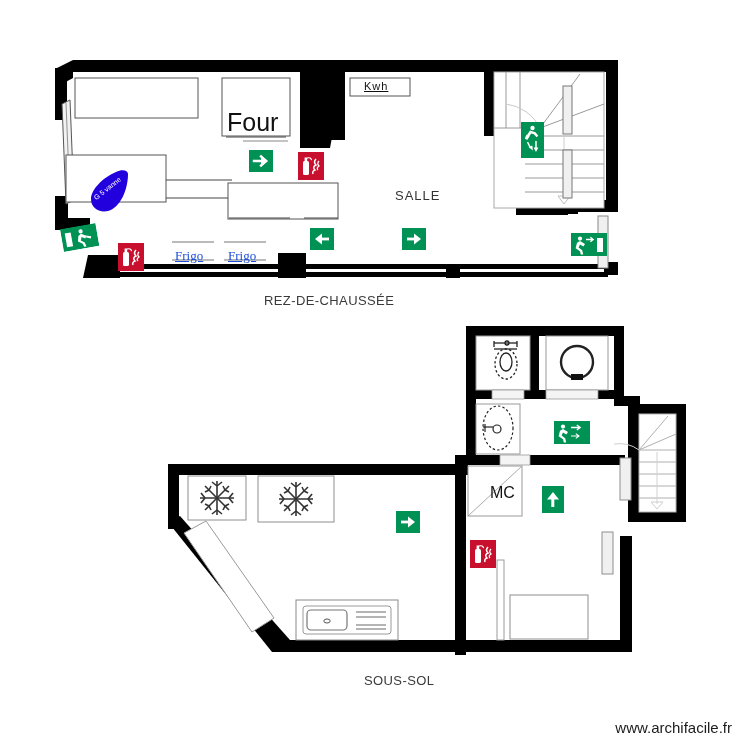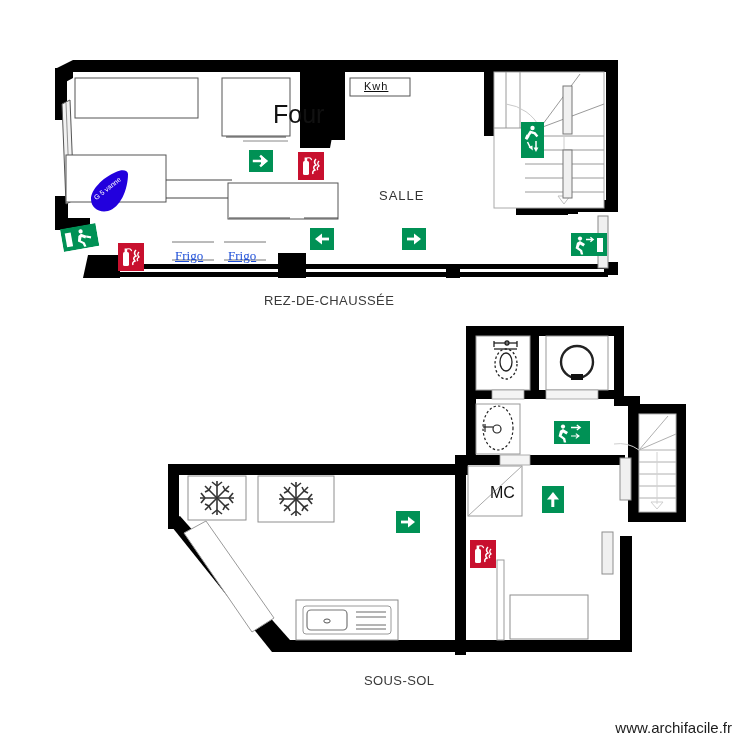--- a/index.html
+++ b/index.html
@@ -278,29 +278,29 @@
         <line x1="639" y1="450" x2="676" y2="450"></line>
         <line x1="639" y1="450" x2="668" y2="416"></line>
         <line x1="639" y1="450" x2="676" y2="434"></line>
         <path d="M614 444 A 34 34 0 0 1 639 450" stroke="#cfcfcf"></path>
         <line x1="657" y1="452" x2="657" y2="504" stroke="#d2d2d2"></line>
         <polygon points="651,502 663,502 657,509" fill="none" stroke="#cfcfcf"></polygon>
       </g>
     </g>
   </svg>
 
-  <div class="four-label" style="left:227px;top:100px;margin-left:46px;">Four</div>
+  <div class="four-label" style="left:227px;top:108px;">Four</div>
 
   <div class="kwh-label" style="left:364px;top:80px;text-decoration:underline;">Kwh</div>
 
   <div class="appliance-label" style="left:175px;top:248px;">Frigo</div>
 
   <div class="appliance-label" style="left:228px;top:248px;">Frigo</div>
 
-  <div class="room-label" style="left:379px;top:188px;">SALLE</div>
+  <div class="room-label" style="left:395px;top:188px;">SALLE</div>
 
   <div class="floor-label" style="left:264px;top:293px;text-align:right;">REZ-DE-CHAUSSÉE</div>
 
   <div class="mc-label" style="left:490px;top:484px;">MC</div>
 
   <div class="floor-label" style="left:364px;top:673px;">SOUS-SOL</div>
 
   <div class="watermark">www.archifacile.fr</div>
 
   <div class="sign" style="left:249px;top:150px;">

